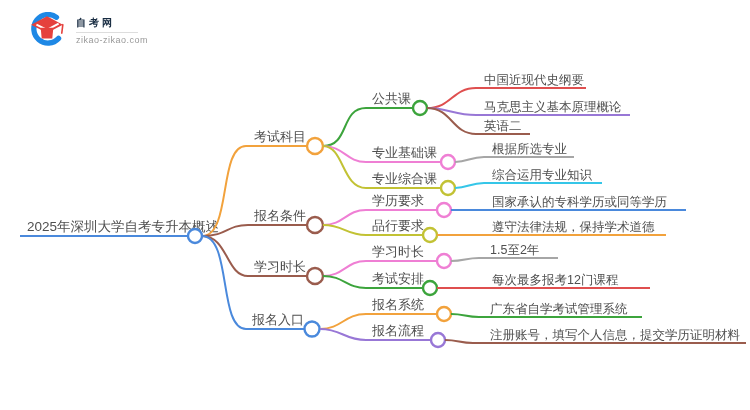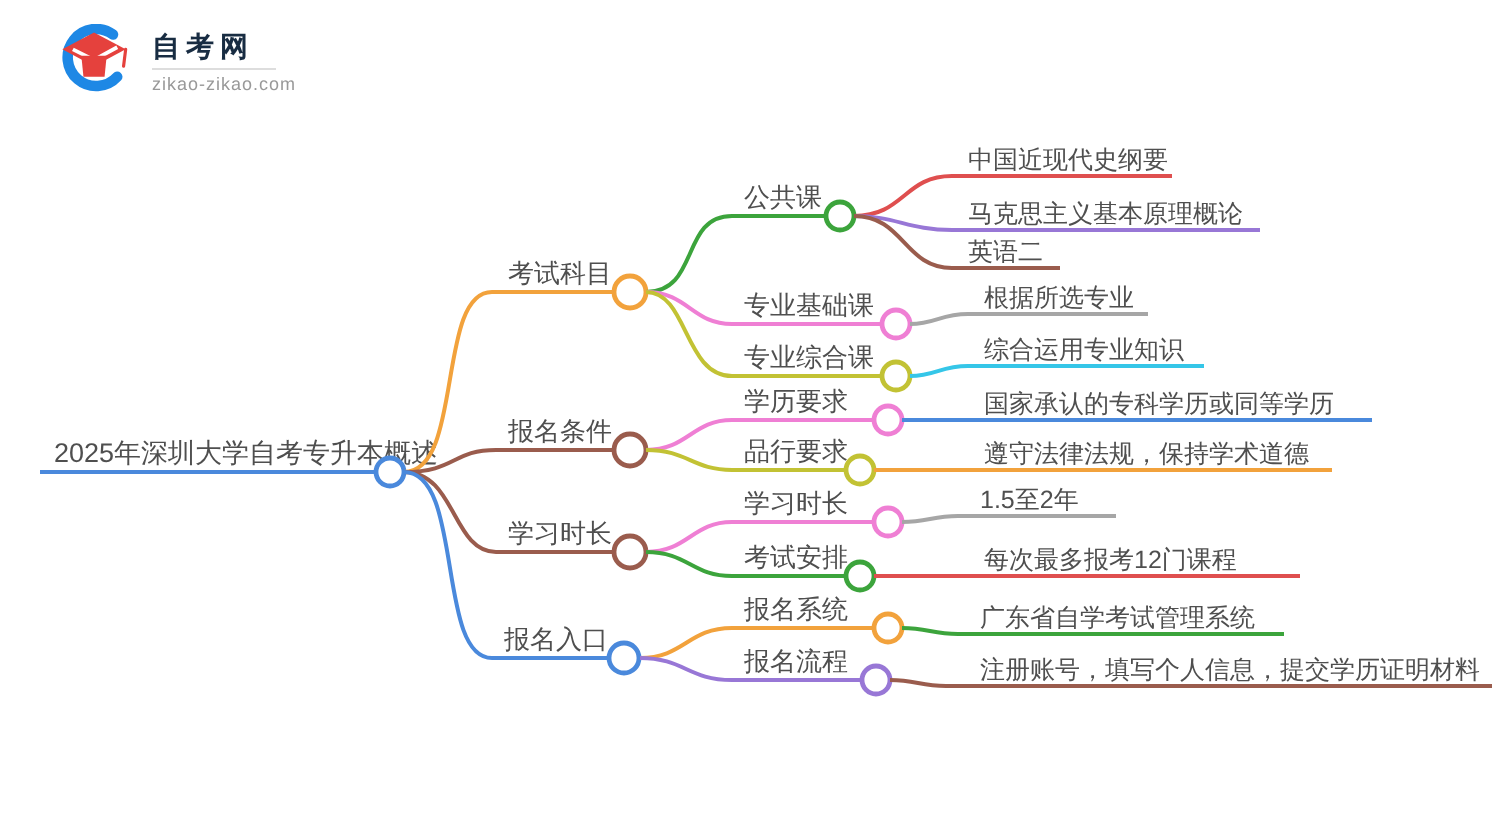--- a/index.html
+++ b/index.html
@@ -3,21 +3,21 @@
 <meta charset="utf-8">
 <style>
   html,body{margin:0;padding:0;}
   body{
     width:750px;height:410px;background:#ffffff;position:relative;overflow:hidden;
     font-family:"Liberation Sans","DejaVu Sans",sans-serif;
   }
   .logo{position:absolute;left:28px;top:12px;display:flex;align-items:center;gap:10px;}
   .logo-mark{width:38px;height:38px;display:block;}
   .logo-text{display:flex;flex-direction:column;align-items:flex-start;}
-  .logo-title{font-size:14px;font-weight:bold;color:#182c42;letter-spacing:3px;line-height:1.2;}
+  .logo-title{font-size:10px;font-weight:bold;color:#182c42;letter-spacing:3px;line-height:1.2;}
   .logo-divider{width:62px;height:1px;background:#dddddd;margin:3px 0 2px 0;}
   .logo-domain{font-size:9px;color:#999999;letter-spacing:0.5px;}
   .map{position:absolute;left:0;top:0;}
   .node-text{fill:#4f4f4f;}
   .fs-root{font-size:13.5px;}
   .fs-node{font-size:13px;}
   .fs-leaf{font-size:12.5px;}
   .edge{fill:none;stroke-width:2;}
   .node-circle{fill:#ffffff;stroke-width:2.4;}
 </style>

